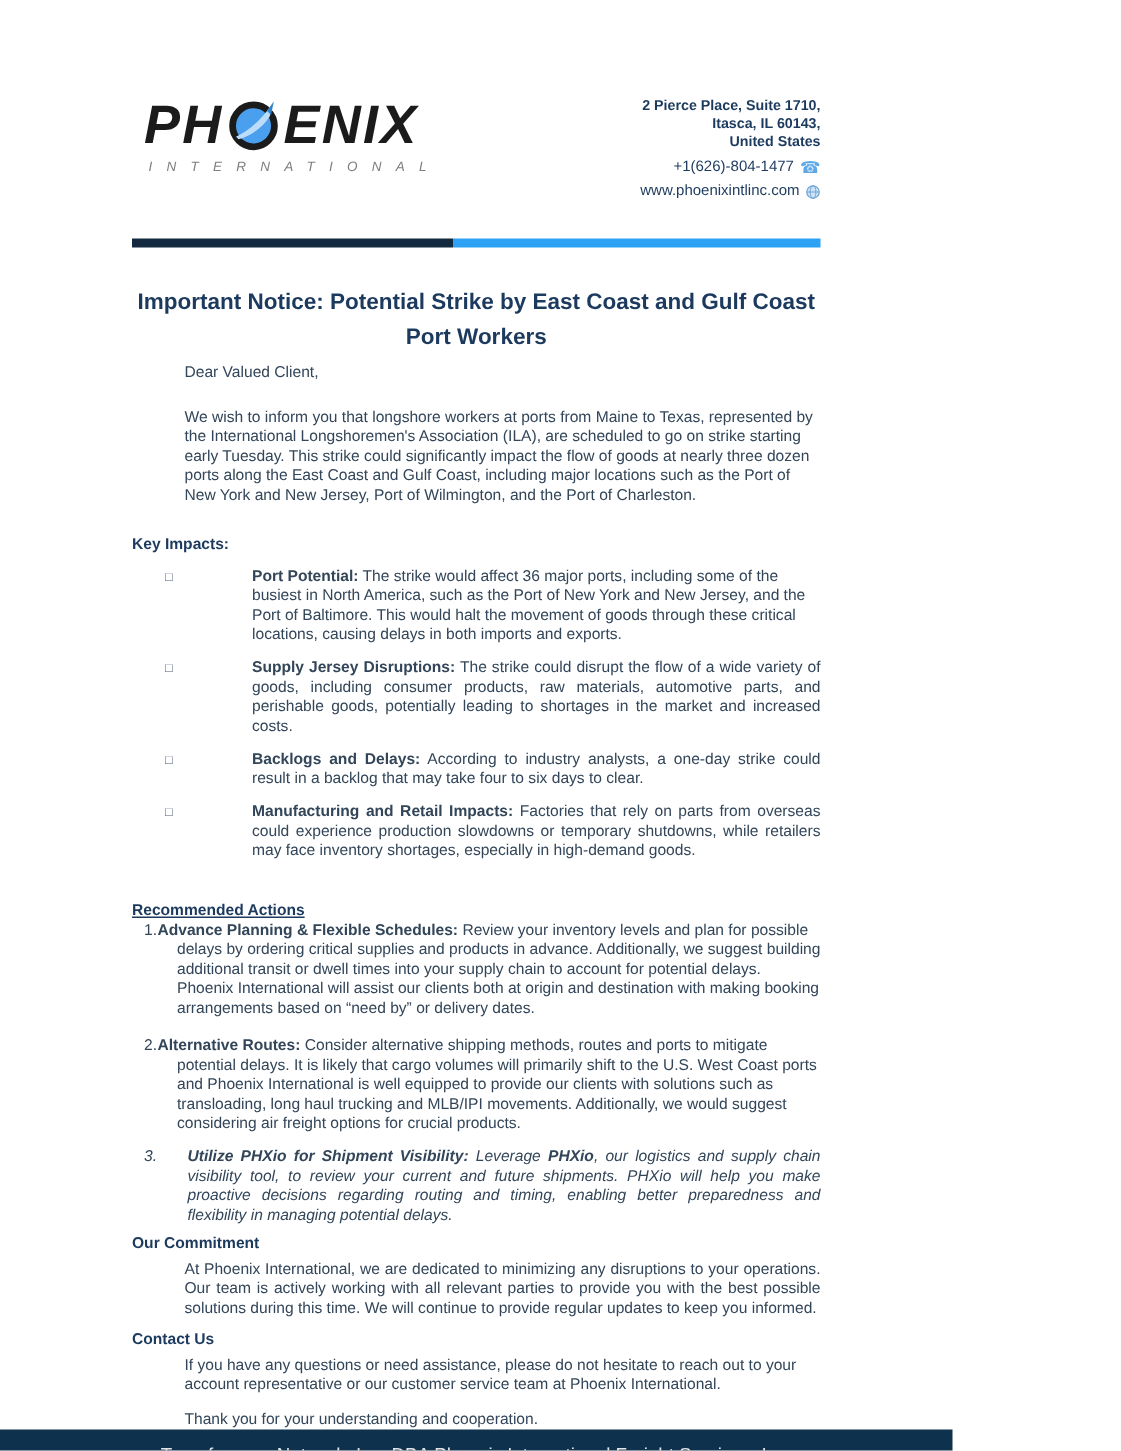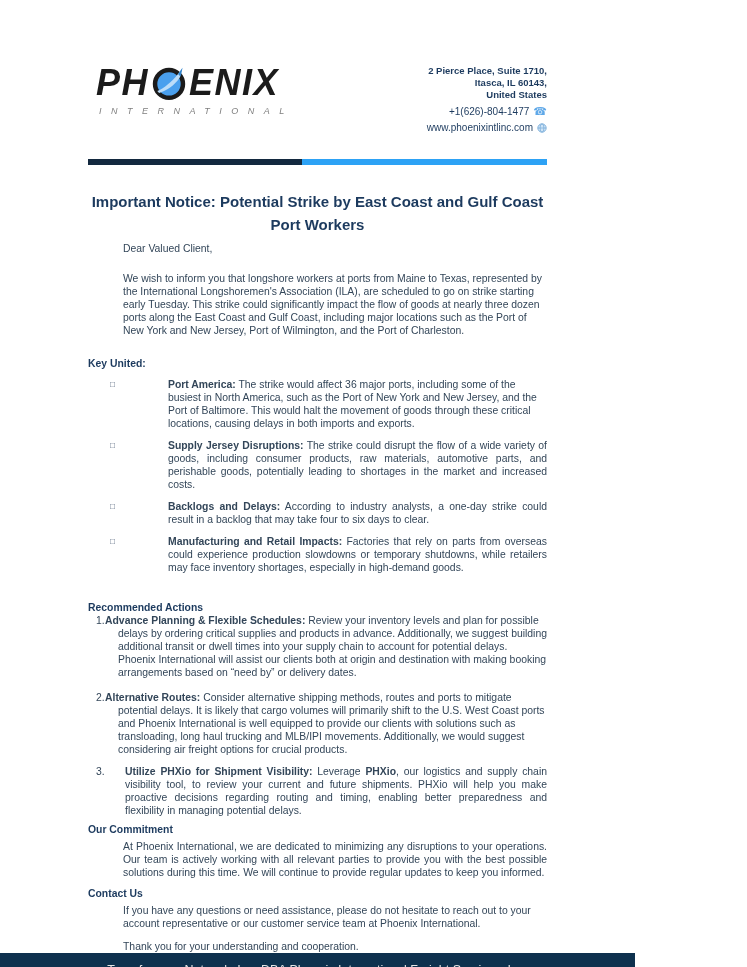--- a/index.html
+++ b/index.html
@@ -49,25 +49,25 @@
   .intro{margin-top:17px;}
   h2{margin:0;font-size:10.4px;line-height:13px;font-weight:700;color:var(--title-navy);}
   .h-impacts{margin-top:20px;}
   .justify{text-align:justify;}
 
   .bullet-item{display:flex;margin-top:8px;padding-left:22px;}
   .bullet-item + .bullet-item{margin-top:9px;}
   .bullet-sq{flex:0 0 23px;font-size:8.5px;line-height:13px;color:#4e6077;}
   .bullet-text{flex:1;}
 
-  .h-actions{margin-top:27px;}
+  .h-actions{margin-top:27px;text-decoration:underline;}
   .num-item{margin-top:12px;padding-left:30px;text-indent:-22px;}
   .num-item.first{margin-top:0;}
   .num-item .num{display:inline-block;width:9px;text-indent:0;}
-  .num-item.hang{padding-left:37px;text-indent:-29px;margin-top:9px;}
+  .num-item.hang{padding-left:37px;text-indent:-29px;margin-top:9px;font-style:italic;}
   .num-item.hang .num{width:29px;}
 
   .h-commit{margin-top:6px;}
   .p-commit{margin-top:4px;}
   .h-contact{margin-top:8px;}
   .p-contact{margin-top:4px;}
   .closing{margin-top:10px;}
 
   
   .footer{margin-top:auto;height:34px;background:var(--footer-navy);color:#e5e5e5;
@@ -119,25 +119,25 @@
     <div class="divider">
       <div class="divider-dark"></div>
       <div class="divider-blue"></div>
     </div>
 
     <h1 class="doc-title">Important Notice: Potential Strike by East Coast and Gulf Coast Port Workers</h1>
 
     <p class="greeting">Dear Valued Client,</p>
     <p class="intro">We wish to inform you that longshore workers at ports from Maine to Texas, represented by the International Longshoremen's Association (ILA), are scheduled to go on strike starting early Tuesday. This strike could significantly impact the flow of goods at nearly three dozen ports along the East Coast and Gulf Coast, including major locations such as the Port of New York and New Jersey, Port of Wilmington, and the Port of Charleston.</p>
 
-    <h2 class="h-impacts">Key United:</h2>
+    <h2 class="h-impacts">Key Impacts:</h2>
 
     <div class="bullet-item">
       <span class="bullet-sq">□</span>
-      <p class="bullet-text"><b>Port America:</b><span> The strike would affect 36 major ports, including some of the busiest in North America, such as the Port of New York and New Jersey, and the Port of Baltimore. This would halt the movement of goods through these critical locations, causing delays in both imports and exports.</span></p>
+      <p class="bullet-text"><b>Port Potential:</b><span> The strike would affect 36 major ports, including some of the busiest in North America, such as the Port of New York and New Jersey, and the Port of Baltimore. This would halt the movement of goods through these critical locations, causing delays in both imports and exports.</span></p>
     </div>
     <div class="bullet-item">
       <span class="bullet-sq">□</span>
       <p class="bullet-text justify"><b>Supply Jersey Disruptions:</b><span> The strike could disrupt the flow of a wide variety of goods, including consumer products, raw materials, automotive parts, and perishable goods, potentially leading to shortages in the market and increased costs.</span></p>
     </div>
     <div class="bullet-item">
       <span class="bullet-sq">□</span>
       <p class="bullet-text justify"><b>Backlogs and Delays:</b><span> According to industry analysts, a one-day strike could result in a backlog that may take four to six days to clear.</span></p>
     </div>
     <div class="bullet-item">

